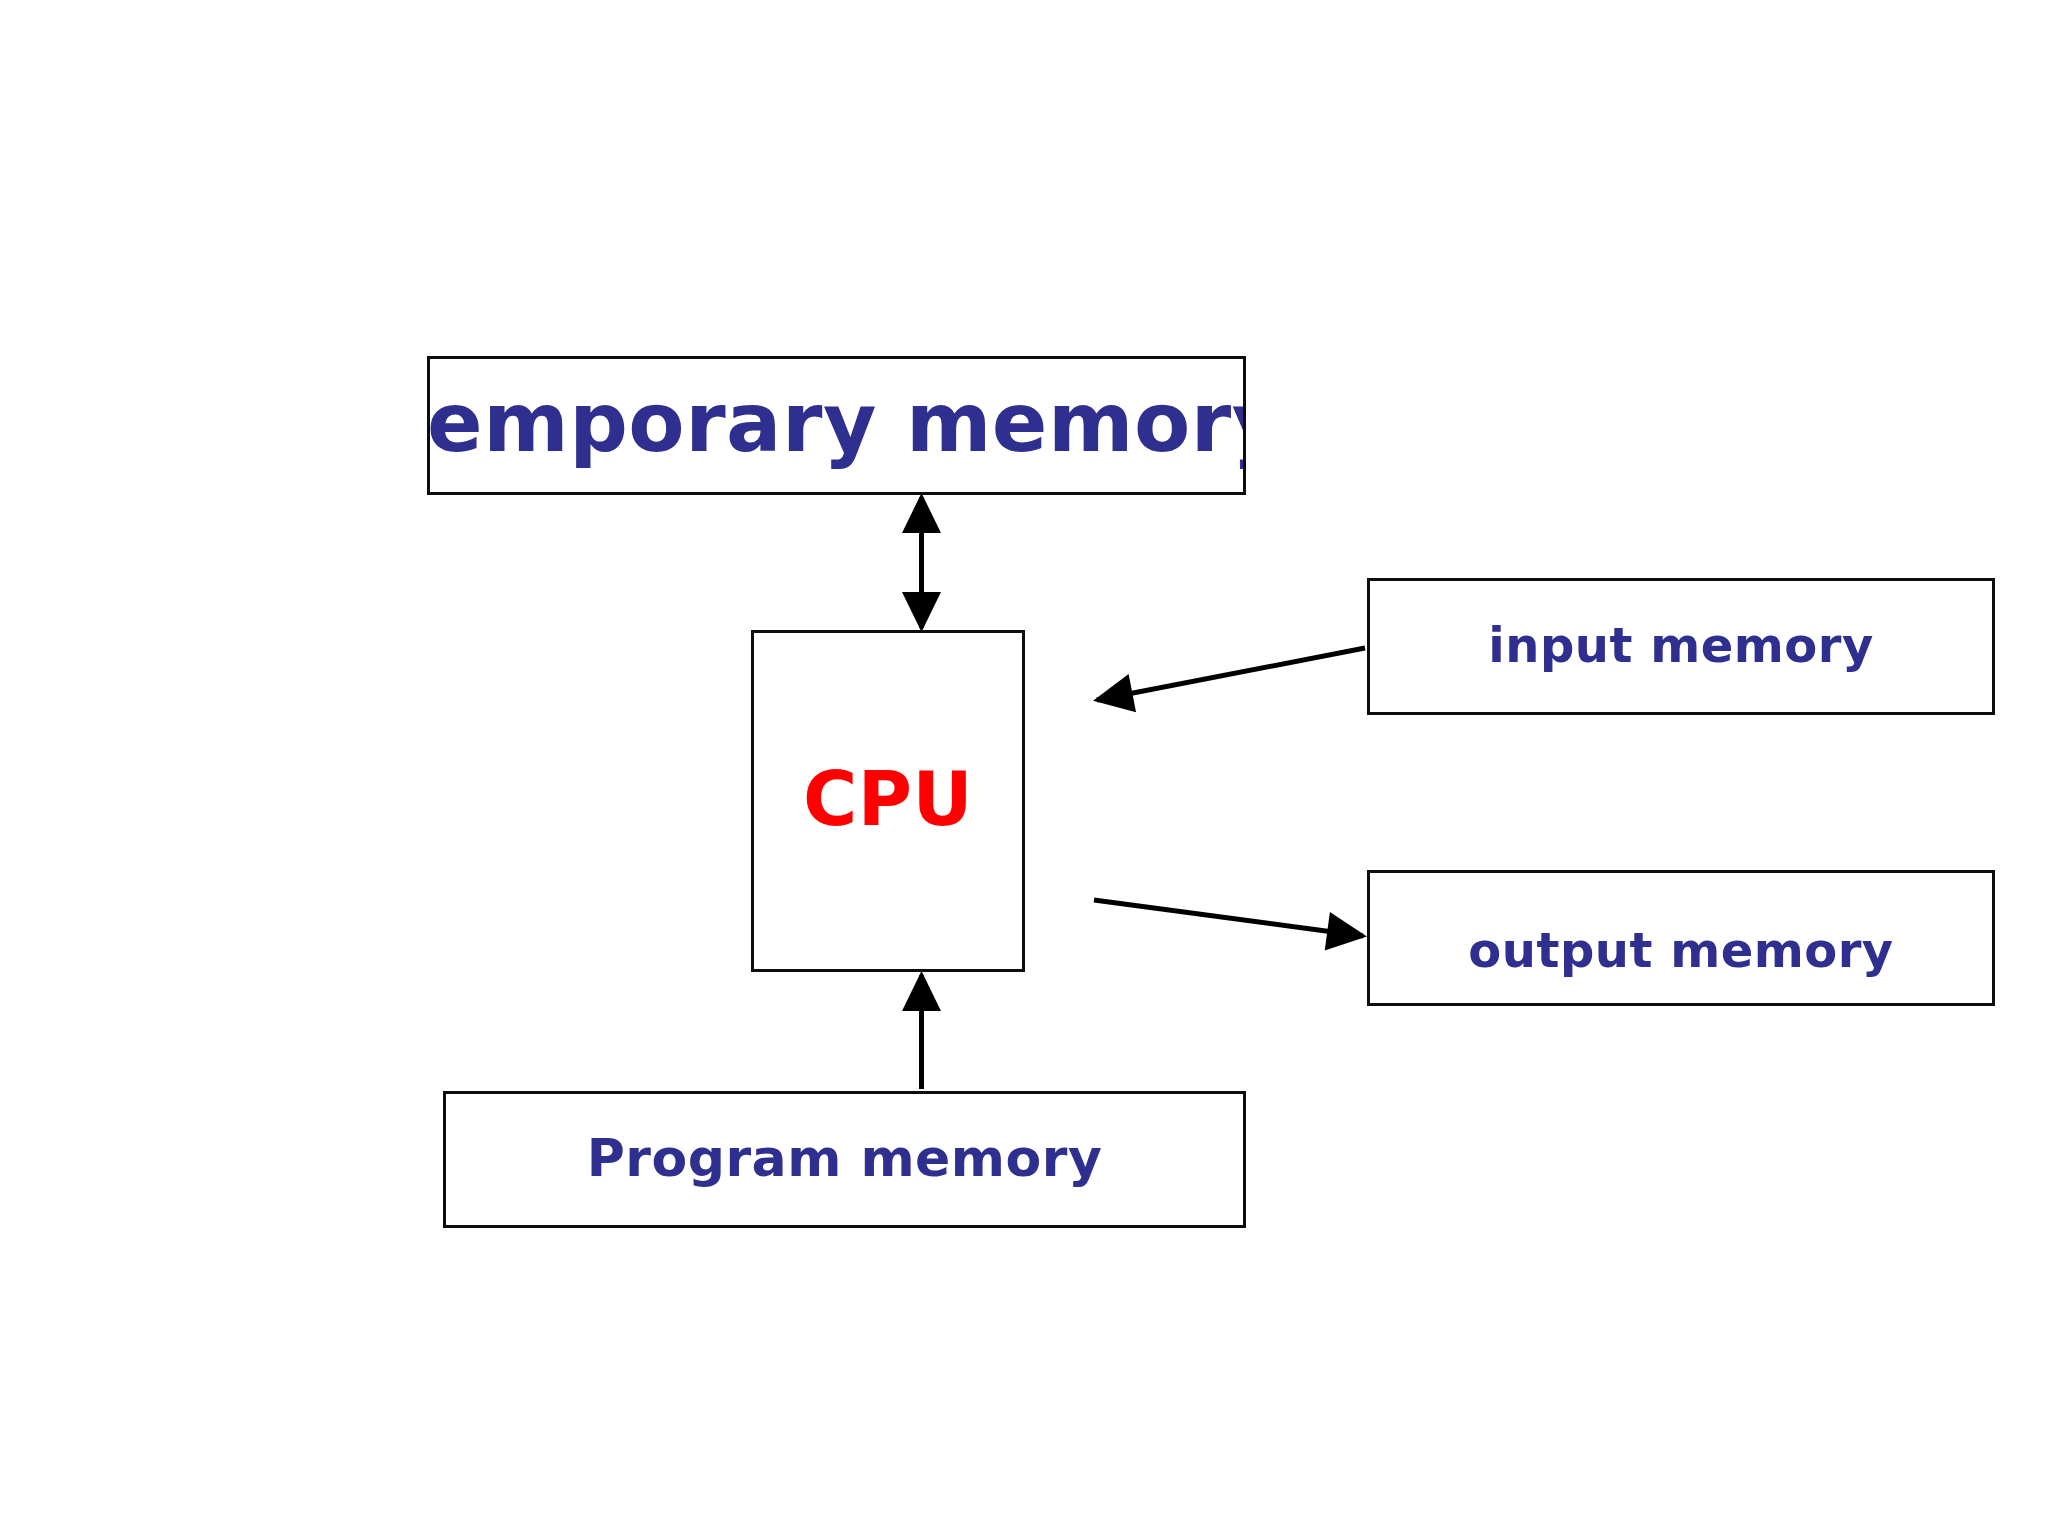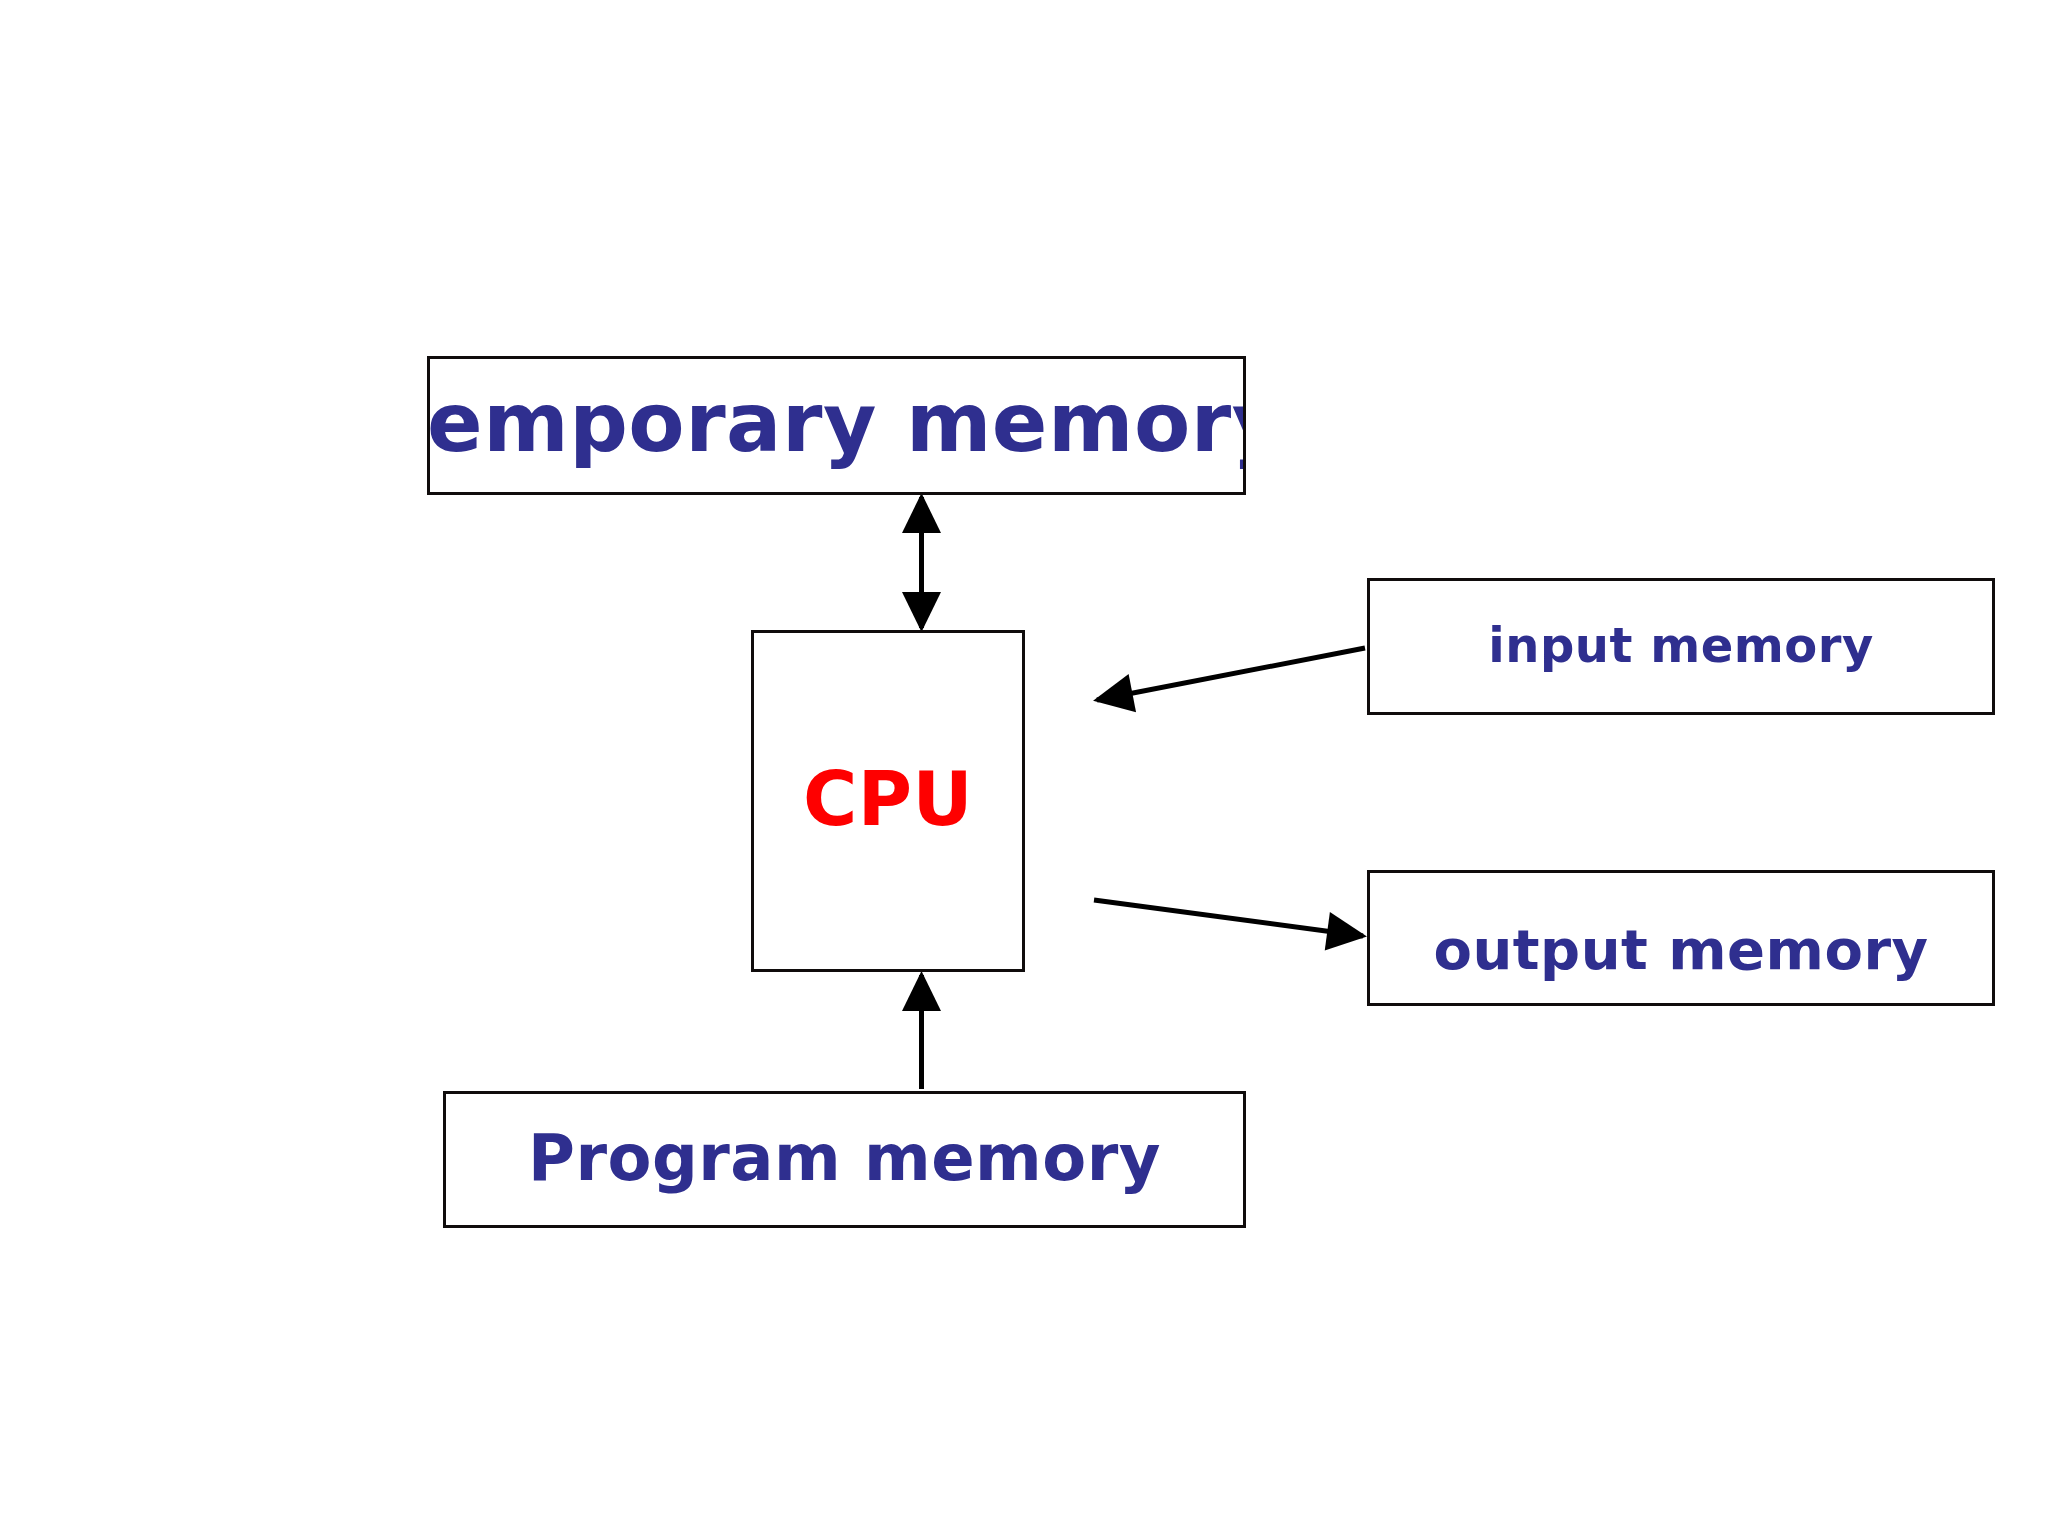--- a/index.html
+++ b/index.html
@@ -82,33 +82,33 @@
     transform: translateY(-2px);
   }
   
   #node-output-memory {
     left: 1367px;
     top: 870px;
     width: 628px;
     height: 136px;
   }
   #node-output-memory .node-label {
-    font-size: 56px;
+    font-size: 48px;
     transform: translateY(-2px);
     margin-top: 28px;
   }
   
   #node-program-memory {
     left: 443px;
     top: 1091px;
     width: 803px;
     height: 137px;
   }
   #node-program-memory .node-label {
-    font-size: 64px;
+    font-size: 52px;
     transform: translateY(-2px);
   }
 </style>
 </head>
 <body>
 
 <div id="canvas">
 
   <svg id="arrow-layer" viewBox="0 0 2048 1536">
     <defs>

